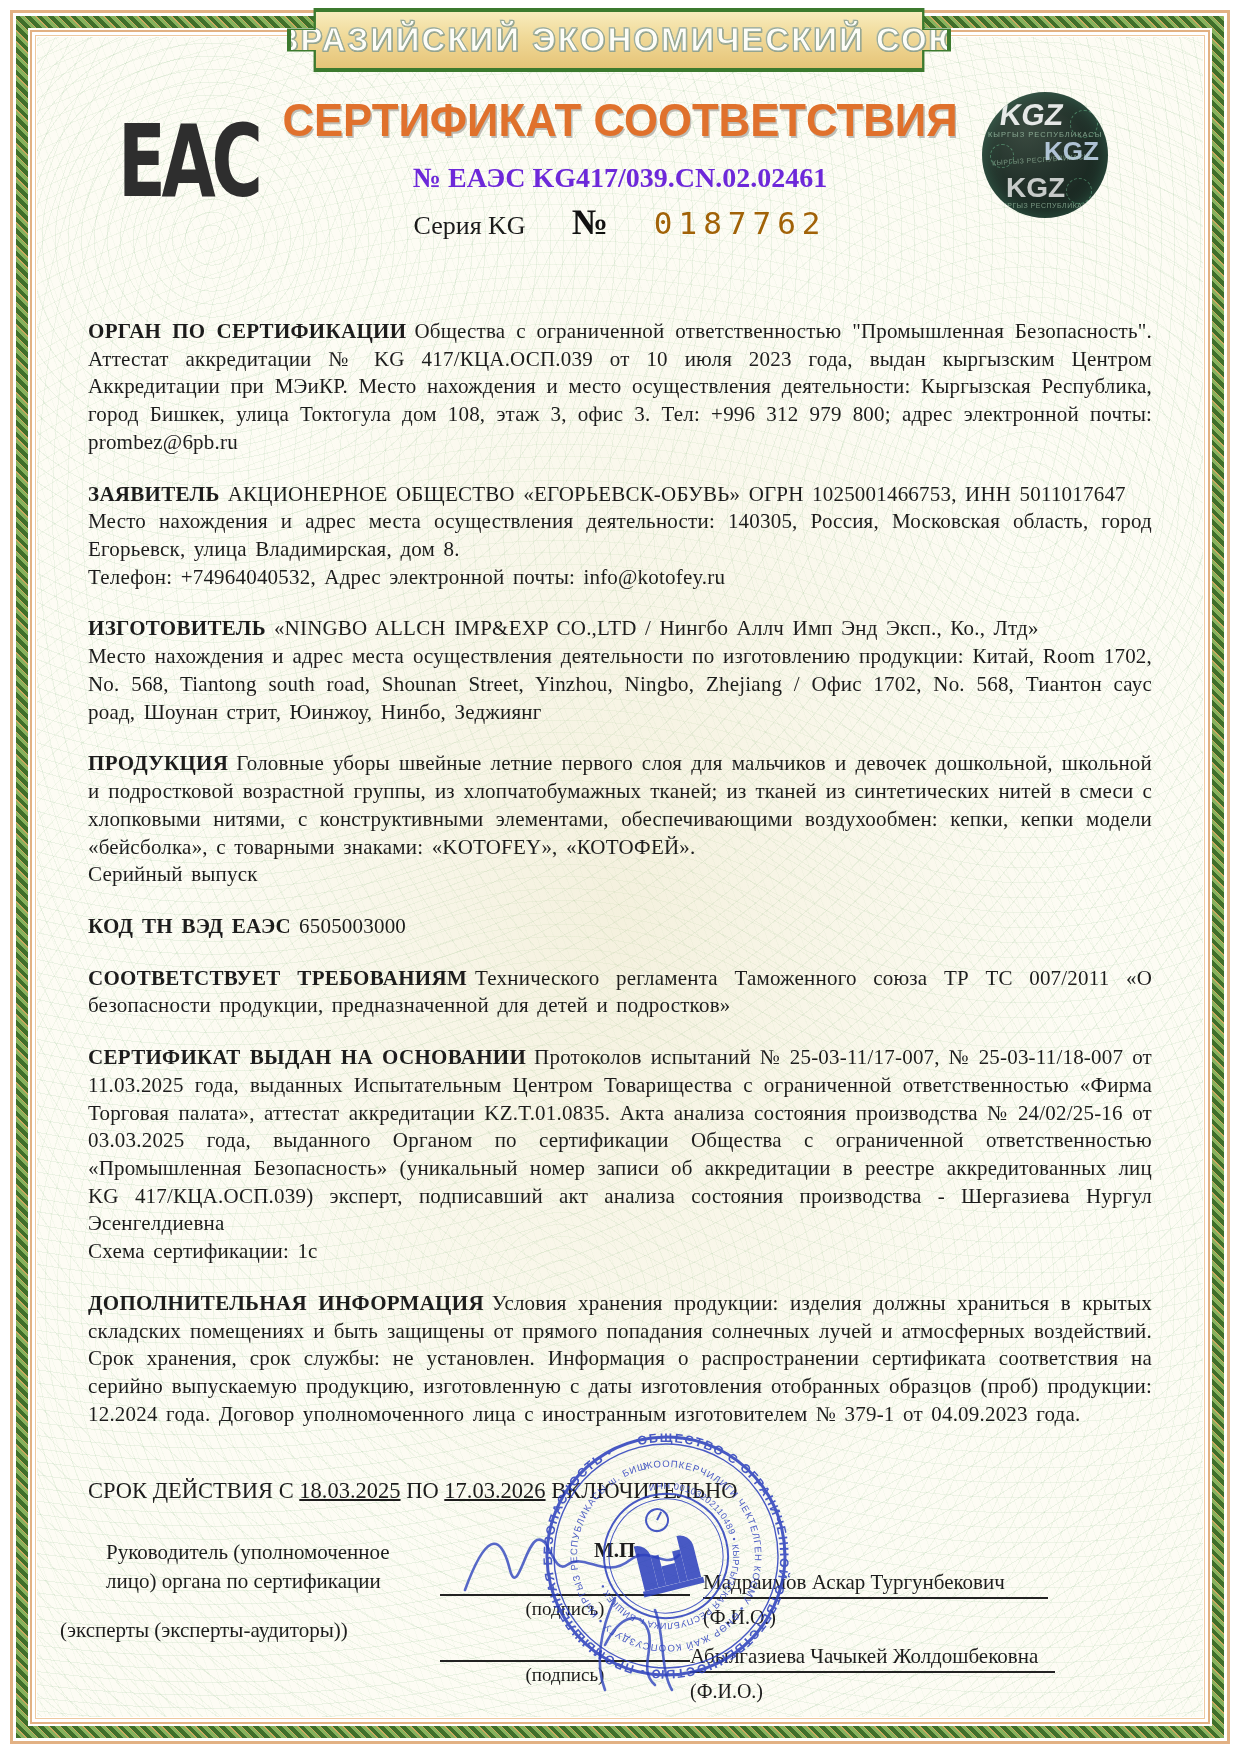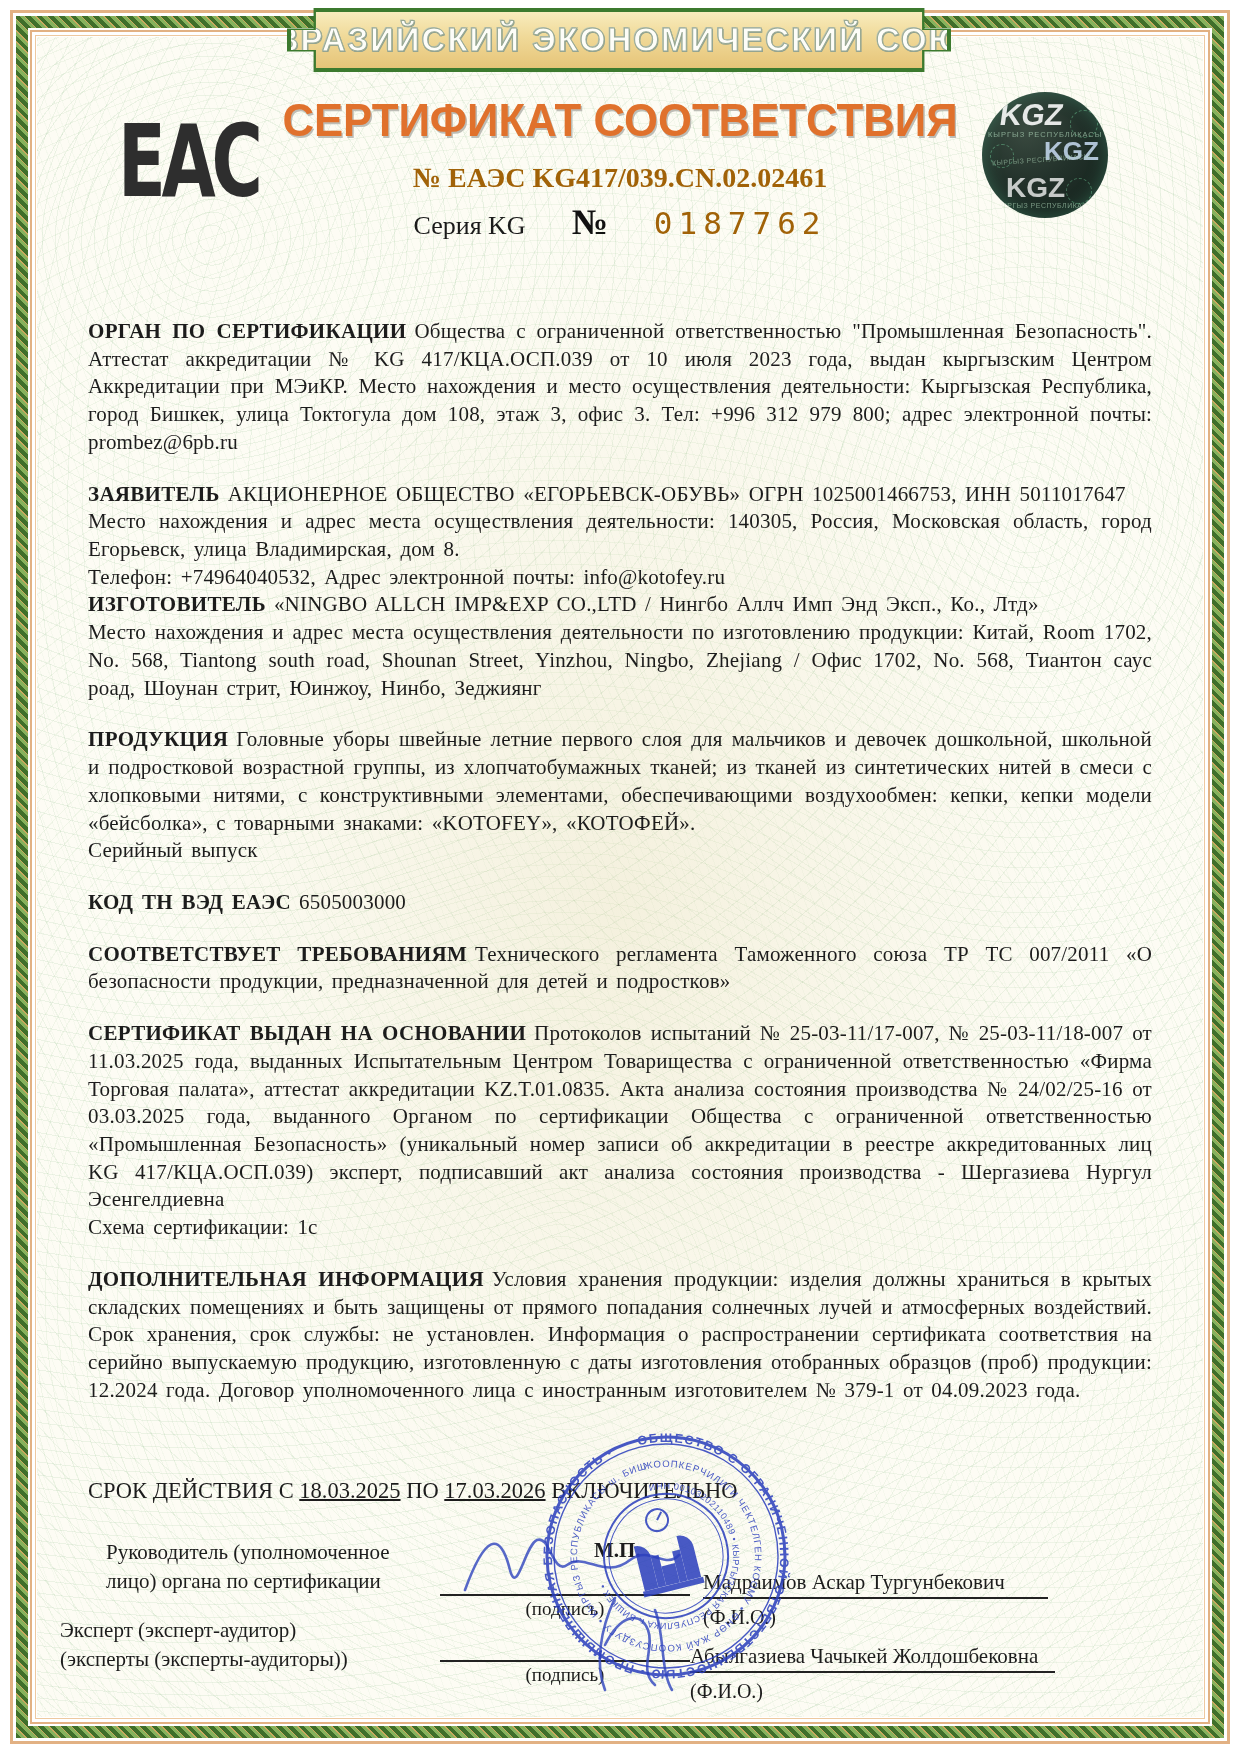--- a/index.html
+++ b/index.html
@@ -31,21 +31,21 @@
   .banner-text{font-family:"Liberation Sans", sans-serif;font-weight:bold;font-size:33px;letter-spacing:2px;
       color:#fdfdf8;-webkit-text-stroke:1px #98a893;
       text-shadow:1px 1px 0 #8fa08f,-1px -1px 0 #b9c4b4,0 1px 0 #8fa08f;white-space:nowrap;}
   
   .eac{position:absolute;left:118px;top:112px;font-family:"DejaVu Sans", sans-serif;font-weight:bold;
       font-size:100px;line-height:1;color:#2e2e2e;transform:scaleX(.70);transform-origin:left top;letter-spacing:-6px;}
   .doc-title{position:absolute;left:0;top:92px;width:100%;text-align:center;
       font-family:"Liberation Sans", sans-serif;font-weight:bold;font-size:47px;letter-spacing:0;
       color:#e0712c;text-shadow:1.5px 1.5px 0 #bdbdb6;transform:scaleX(.93);}
   .cert-no{position:absolute;left:0;top:162px;width:100%;text-align:center;
-      font-weight:bold;font-size:28px;color:#a16207;}
+      font-weight:bold;font-size:28px;color:#6d28d9;}
   .series-row{position:absolute;left:0;top:201px;width:100%;display:flex;justify-content:center;
       align-items:baseline;gap:46px;}
   .series-label{font-size:26px;color:#1a1a1a;}
   .blank-no{font-size:36px;font-weight:bold;color:#111;}
   .blank-digits{font-family:"DejaVu Sans Mono", monospace;font-size:31px;letter-spacing:6px;color:#a16207;}
   
   .holo{position:absolute;left:982px;top:92px;width:126px;height:126px;border-radius:50%;
       background:radial-gradient(circle at 35% 30%, #3a4a40 0%, #22312a 45%, #101c17 100%);
       box-shadow:inset 0 0 18px rgba(120,255,200,.25);overflow:hidden;}
   .holo span{position:absolute;color:rgba(255,255,255,.88);font-family:"Liberation Sans", sans-serif;font-weight:bold;}
@@ -123,21 +123,21 @@
       <i class="g2"></i>
       <i class="g3"></i>
   </div>
 
   <div class="content">
 
     <p><span class="lbl">ОРГАН ПО СЕРТИФИКАЦИИ</span><span>Общества с ограниченной ответственностью "Промышленная Безопасность". Аттестат аккредитации № KG 417/КЦА.ОСП.039 от 10 июля 2023 года, выдан кыргызским Центром Аккредитации при МЭиКР. Место нахождения и место осуществления деятельности: Кыргызская Республика, город Бишкек, улица Токтогула дом 108, этаж 3, офис 3. Тел: +996 312 979 800; адрес электронной почты: prombez@6pb.ru</span></p>
 
     <p class="nosp"><span class="lbl">ЗАЯВИТЕЛЬ</span><span>АКЦИОНЕРНОЕ ОБЩЕСТВО «ЕГОРЬЕВСК-ОБУВЬ» ОГРН 1025001466753, ИНН 5011017647</span></p>
     <div class="line">Место нахождения и адрес места осуществления деятельности: 140305, Россия, Московская область, город Егорьевск, улица Владимирская, дом 8.</div>
-    <div class="line" style="">Телефон: +74964040532, Адрес электронной почты: info@kotofey.ru</div>
+    <div class="line" style="margin-bottom:24px;">Телефон: +74964040532, Адрес электронной почты: info@kotofey.ru</div>
 
     <p class="nosp"><span class="lbl">ИЗГОТОВИТЕЛЬ</span><span>«NINGBO ALLCH IMP&amp;EXP CO.,LTD / Нингбо Аллч Имп Энд Эксп., Ко., Лтд»</span></p>
     <div class="line" style="margin-bottom:24px;">Место нахождения и адрес места осуществления деятельности по изготовлению продукции: Китай, Room 1702, No. 568, Tiantong south road, Shounan Street, Yinzhou, Ningbo, Zhejiang / Офис 1702, No. 568, Тиантон саус роад, Шоунан стрит, Юинжоу, Нинбо, Зеджиянг</div>
 
     <p class="nosp"><span class="lbl">ПРОДУКЦИЯ</span><span>Головные уборы швейные летние первого слоя для мальчиков и девочек дошкольной, школьной и подростковой возрастной группы, из хлопчатобумажных тканей; из тканей из синтетических нитей в смеси с хлопковыми нитями, с конструктивными элементами, обеспечивающими воздухообмен: кепки, кепки модели «бейсболка», с товарными знаками: «KOTOFEY», «КОТОФЕЙ».</span></p>
     <div class="line" style="margin-bottom:24px;">Серийный выпуск</div>
 
     <p><span class="lbl">КОД ТН ВЭД ЕАЭС</span><span>6505003000</span></p>
 
     <p><span class="lbl">СООТВЕТСТВУЕТ ТРЕБОВАНИЯМ</span><span>Технического регламента Таможенного союза ТР ТС 007/2011 «О безопасности продукции, предназначенной для детей и подростков»</span></p>
@@ -165,21 +165,20 @@
   <div class="sig-block sig1">
     <div class="sig-line"></div>
     <div>(подпись)</div>
   </div>
   <div class="name-block nm1">
     <span class="name-text">Мадраимов Аскар Тургунбекович</span>
     <div class="fio">(Ф.И.О.)</div>
   </div>
 
   <div class="foot-label f-lab2">
-    <div>Эксперт (эксперт-аудитор)</div>
     <div>(эксперты (эксперты-аудиторы))</div>
   </div>
 
   <div class="sig-block sig2">
     <div class="sig-line"></div>
     <div>(подпись)</div>
   </div>
   <div class="name-block nm2">
     <span class="name-text">Абылгазиева Чачыкей Жолдошбековна</span>
     <div class="fio">(Ф.И.О.)</div>

